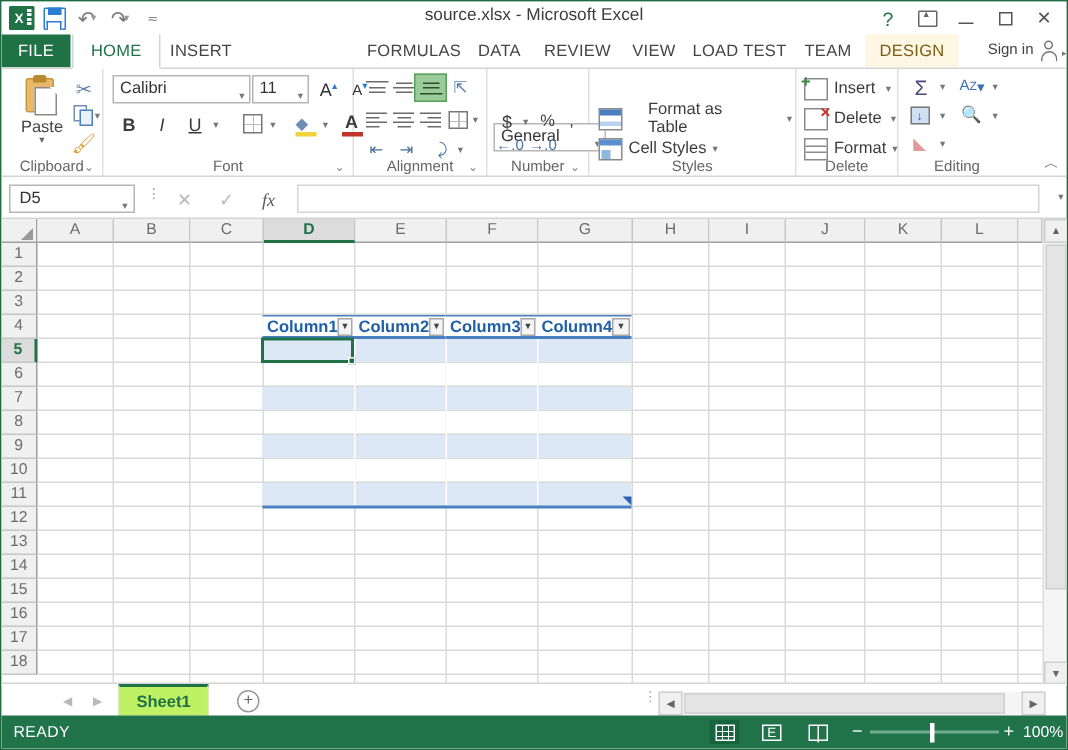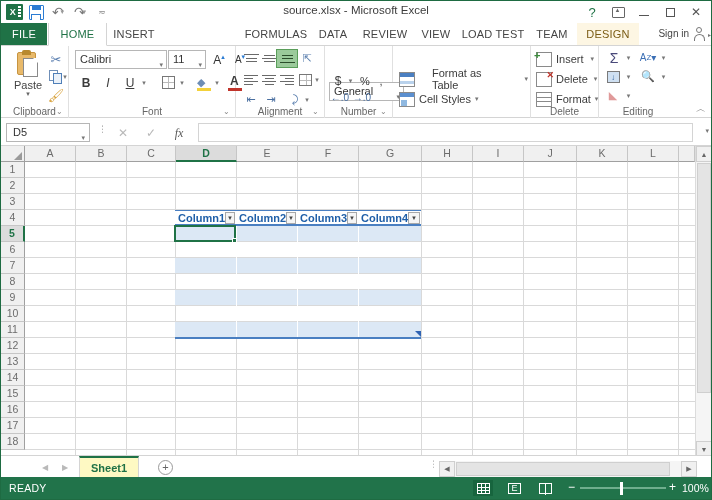--- a/index.html
+++ b/index.html
@@ -161,21 +161,21 @@
   
   .vsb { position:absolute; right:0; top:145px; width:16px; height:311px; background:#f5f5f5; border-left:1px solid #dcdcdc;}
   .sb-arrow { position:absolute; width:16px; height:16px; background:#f0f0f0; border:1px solid #cfcfcf; display:flex; align-items:center; justify-content:center; font-size:7px; color:#666; cursor:pointer;}
   .vthumb { position:absolute; left:1px; top:17px; width:14px; height:230px; background:#e4e4e4; border:1px solid #cfcfcf;}
   .hsb { position:absolute; left:438px; bottom:22px; width:258px; height:16px; background:#f5f5f5; }
   .hthumb { position:absolute; left:17px; top:1px; width:214px; height:14px; background:#e4e4e4; border:1px solid #cfcfcf;}
 
   
   .sheetbar { position:absolute; left:0; bottom:22px; width:710px; height:22px; background:#fff; border-top:1px solid #d4d4d4;}
   .nav-arrow { position:absolute; top:4px; width:16px; height:14px; display:flex; align-items:center; justify-content:center; font-size:8px; color:#b9b9b9; cursor:pointer;}
-  .sheettab { position:absolute; left:78px; top:0px; height:21px; padding:0 11px; line-height:21px; font-size:11px; font-weight:bold; color:#1f7246; background:#fef9c3; border:1px solid #d4d4d4; border-top:2px solid #1f7246; border-bottom:none; cursor:pointer;}
+  .sheettab { position:absolute; left:78px; top:0px; height:21px; padding:0 11px; line-height:21px; font-size:11px; font-weight:bold; color:#1f7246; background:#bef264; border:1px solid #d4d4d4; border-top:2px solid #1f7246; border-bottom:none; cursor:pointer;}
   .addsheet { position:absolute; left:157px; top:4px; width:15px; height:15px; border-radius:50%; border:1px solid #9a9a9a; color:#666; font-size:11px; display:flex; align-items:center; justify-content:center; cursor:pointer; line-height:11px;}
   .split-dots { position:absolute; left:428px; top:6px; font-size:9px; color:#aaa; line-height:5px;}
 
   
   .statusbar { position:absolute; left:0; bottom:0; width:710px; height:22px; background:#21734a; color:#fff; font-size:10.5px;}
   .st-ready { position:absolute; left:8px; top:5px; letter-spacing:0.3px;}
   .vbtn { position:absolute; top:3px; width:20px; height:16px; display:flex; align-items:center; justify-content:center; cursor:pointer;}
   .vbtn.on { background:#17653e; }
   .vico { width:13px; height:11px; border:1.3px solid #fff; position:relative;}
   .vico.normal { background:
@@ -442,20 +442,21 @@
       <div class="bigitem" style="left:4px;top:23px;gap:17px;">
         <span class="si si-tbl"></span>
         <span>Format as Table</span>
         <span class="cv7">▾</span>
       </div>
       <div class="bigitem" style="left:4px;top:43px;">
         <span class="si si-cs"></span>
         <span>Cell Styles</span>
         <span class="cv7">▾</span>
       </div>
+      <div class="glabel">Styles</div>
     </div>
 
     <div class="group" style="left:530px;width:68px;">
       <div class="bigitem" style="left:3px;top:3px;">
         <span class="si si-ins"></span>
         <span>Insert</span>
         <span class="cv7" style="margin-left:3px;">▾</span>
       </div>
       <div class="bigitem" style="left:3px;top:23px;">
         <span class="si si-del"></span>

